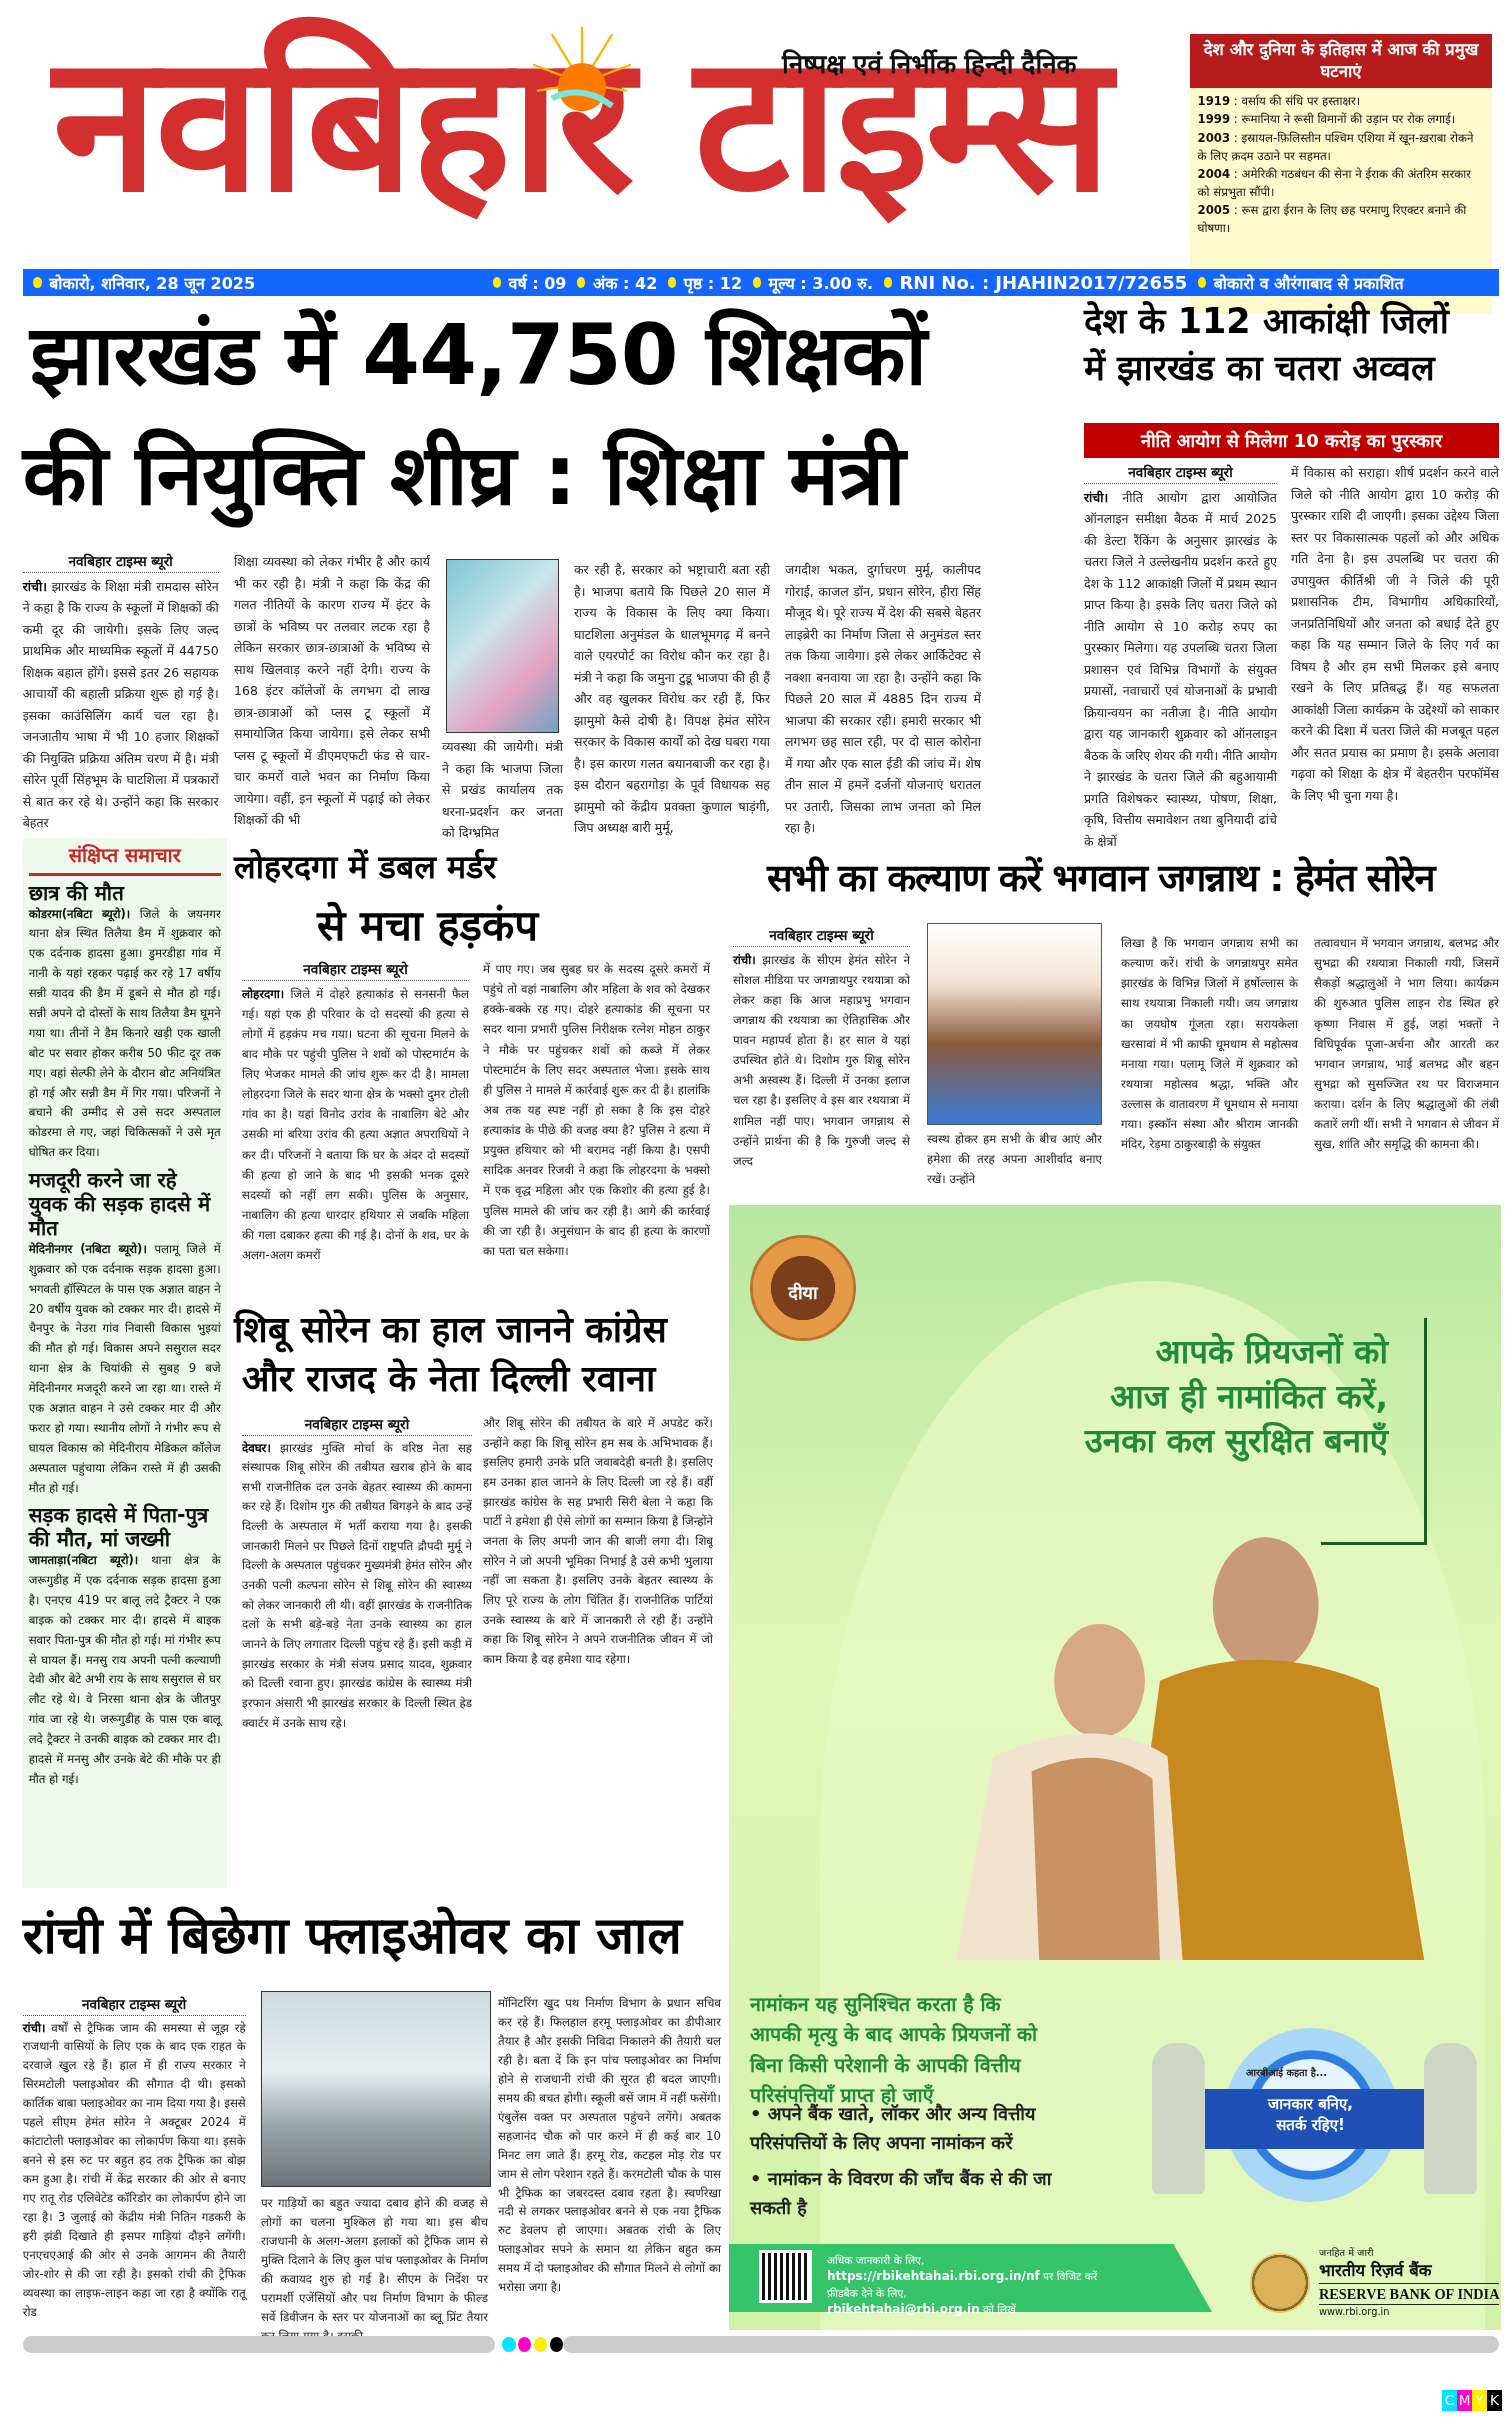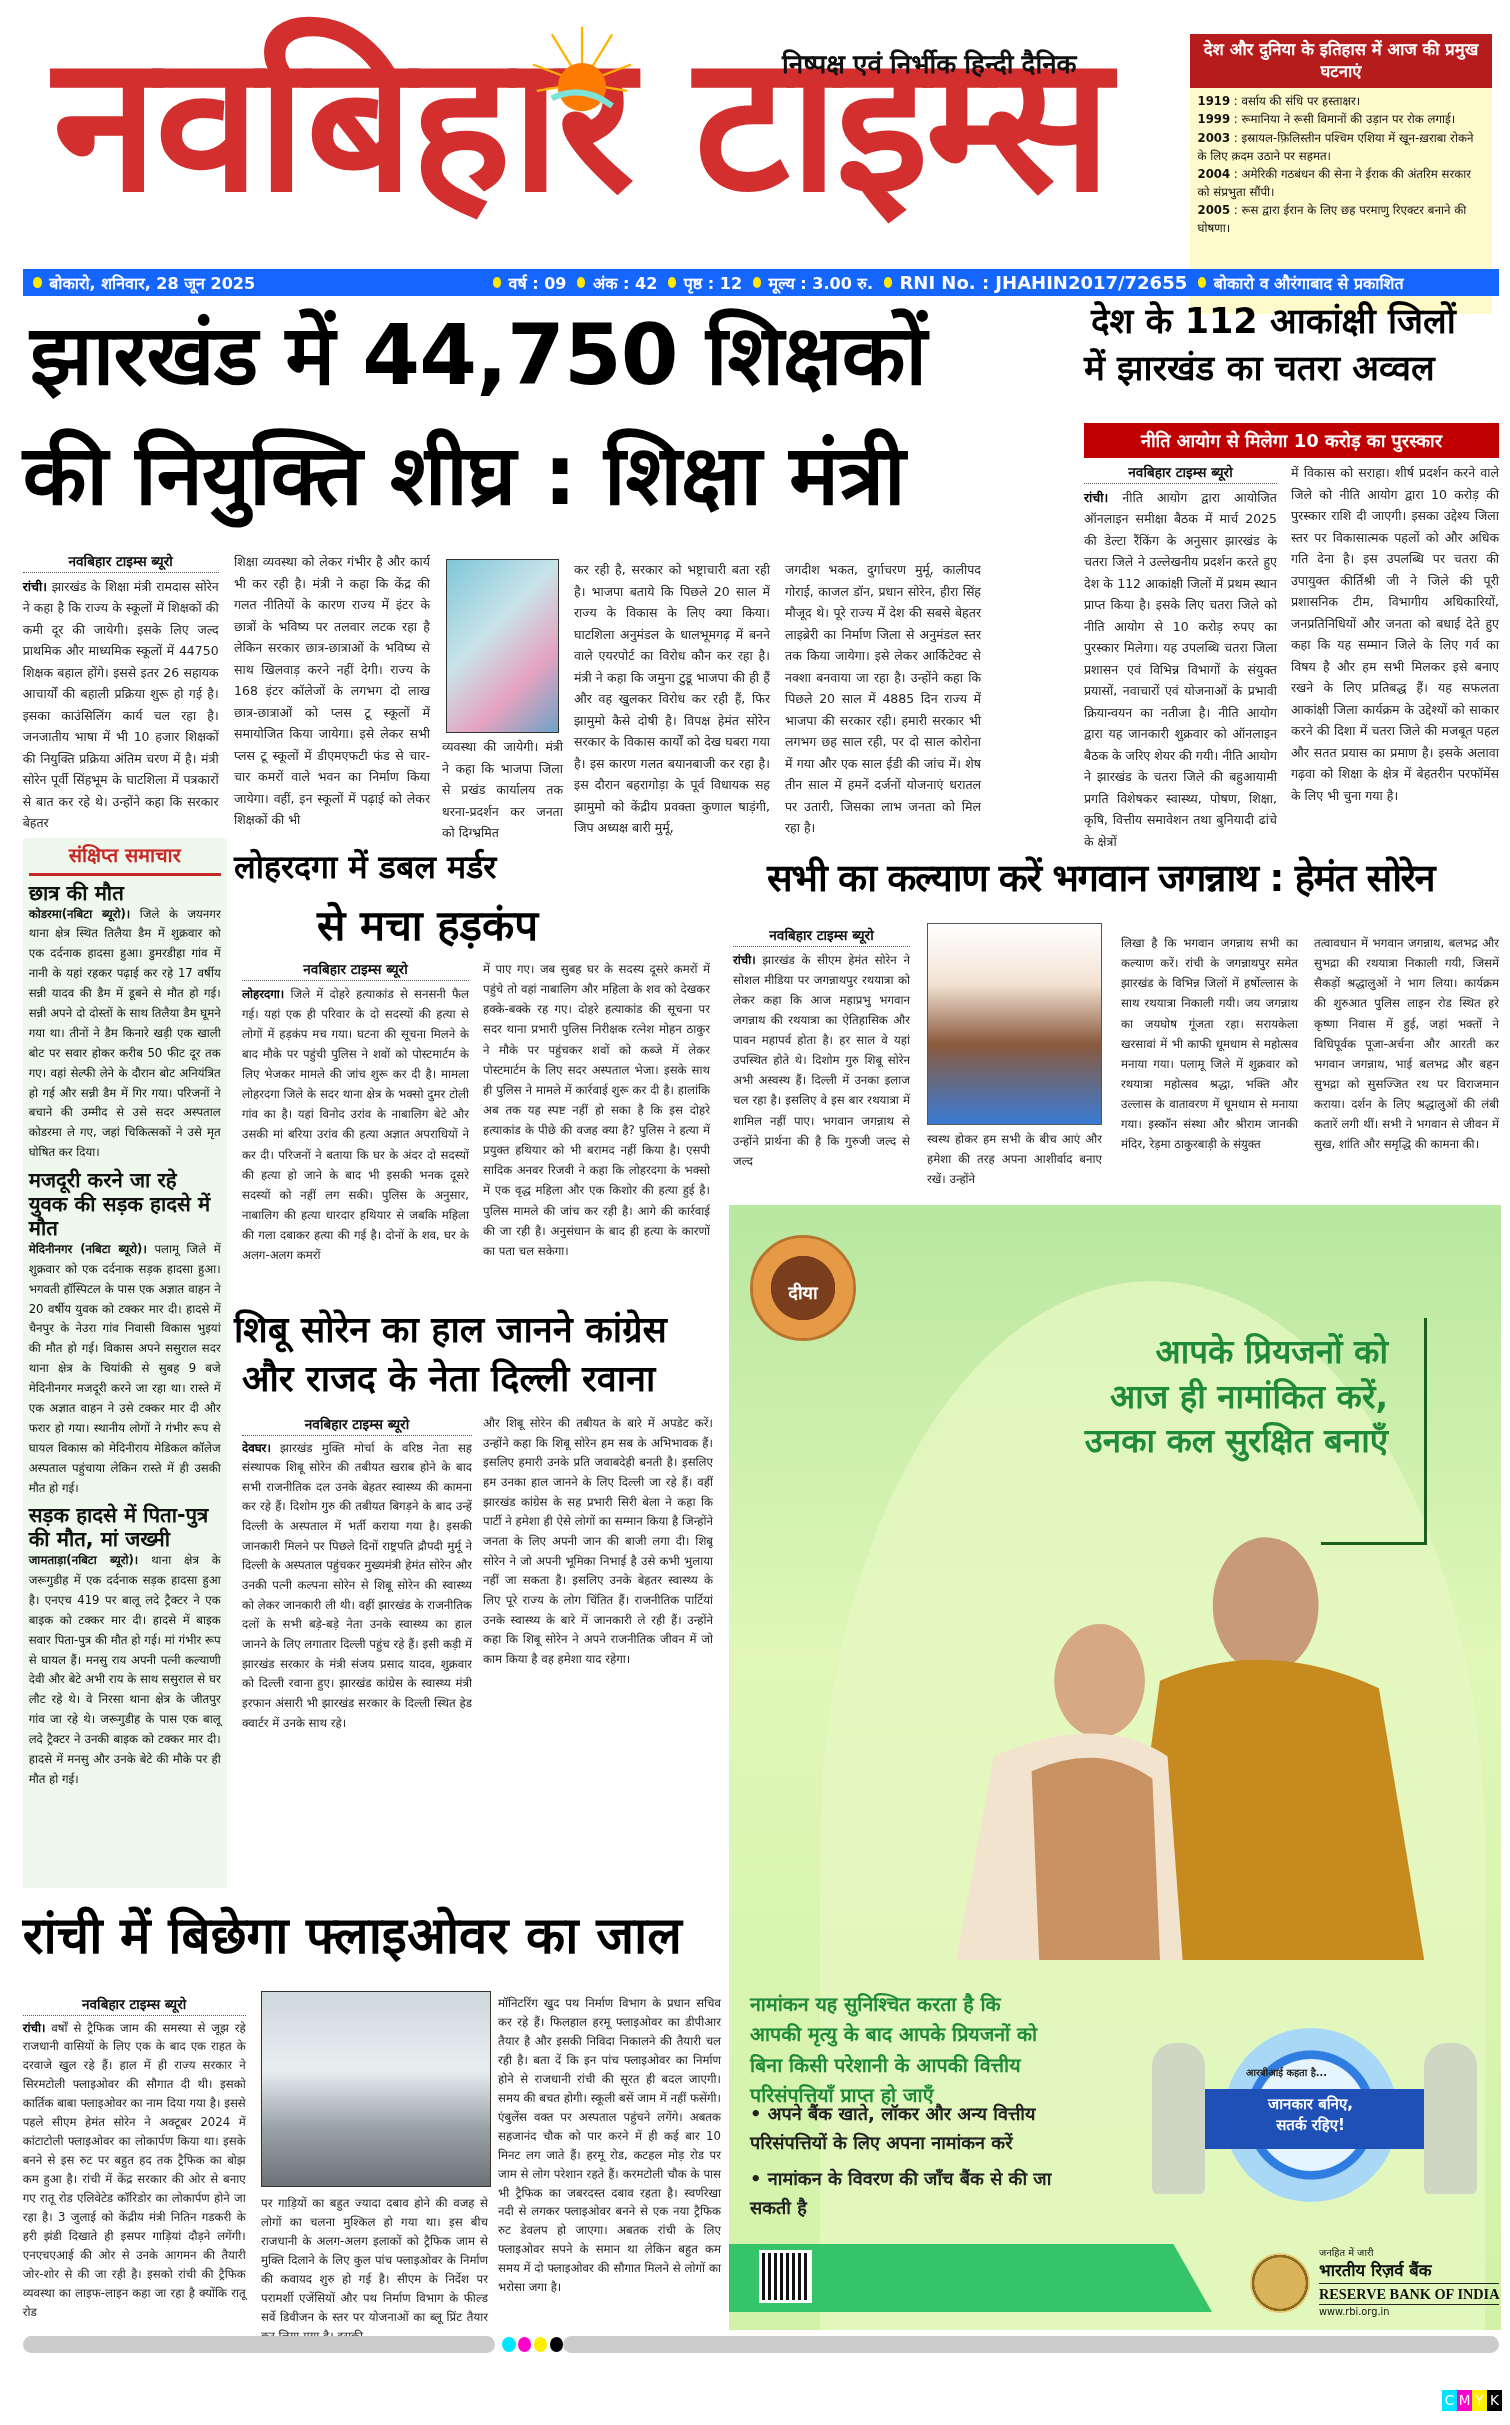--- a/index.html
+++ b/index.html
@@ -110,21 +110,21 @@
 <div class="abs" style="left:22.7px;top:551px;width:196px;">
   <div class="byline">नवबिहार टाइम्स ब्यूरो</div>
   <div class="col"><b>रांची।</b> <span>झारखंड के शिक्षा मंत्री रामदास सोरेन ने कहा है कि राज्य के स्कूलों में शिक्षकों की कमी दूर की जायेगी। इसके लिए जल्द प्राथमिक और माध्यमिक स्कूलों में 44750 शिक्षक बहाल होंगे। इससे इतर 26 सहायक आचार्यों की बहाली प्रक्रिया शुरू हो गई है। इसका काउंसिलिंग कार्य चल रहा है। जनजातीय भाषा में भी 10 हजार शिक्षकों की नियुक्ति प्रक्रिया अंतिम चरण में है। मंत्री सोरेन पूर्वी सिंहभूम के घाटशिला में पत्रकारों से बात कर रहे थे। उन्होंने कहा कि सरकार बेहतर</span></div>
 </div>
 <div class="abs col" style="left:234px;top:551px;width:196px;">शिक्षा व्यवस्था को लेकर गंभीर है और कार्य भी कर रही है। मंत्री ने कहा कि केंद्र की गलत नीतियों के कारण राज्य में इंटर के छात्रों के भविष्य पर तलवार लटक रहा है लेकिन सरकार छात्र-छात्राओं के भविष्य से साथ खिलवाड़ करने नहीं देगी। राज्य के 168 इंटर कॉलेजों के लगभग दो लाख छात्र-छात्राओं को प्लस टू स्कूलों में समायोजित किया जायेगा। इसे लेकर सभी प्लस टू स्कूलों में डीएमएफटी फंड से चार-चार कमरों वाले भवन का निर्माण किया जायेगा। वहीं, इन स्कूलों में पढ़ाई को लेकर शिक्षकों की भी</div>
 <div class="abs photo" style="left:446px;top:559px;width:113px;height:174px;"></div>
 <div class="abs col" style="left:442px;top:736px;width:121px;">व्यवस्था की जायेगी। मंत्री ने कहा कि भाजपा जिला से प्रखंड कार्यालय तक धरना-प्रदर्शन कर जनता को दिग्भ्रमित</div>
 <div class="abs col" style="left:574px;top:559px;width:196px;">कर रही है, सरकार को भष्ट्राचारी बता रही है। भाजपा बताये कि पिछले 20 साल में राज्य के विकास के लिए क्या किया। घाटशिला अनुमंडल के धालभूमगढ़ में बनने वाले एयरपोर्ट का विरोध कौन कर रहा है। मंत्री ने कहा कि जमुना टुडू भाजपा की ही हैं और वह खुलकर विरोध कर रही हैं, फिर झामुमो कैसे दोषी है। विपक्ष हेमंत सोरेन सरकार के विकास कार्यों को देख घबरा गया है। इस कारण गलत बयानबाजी कर रहा है। इस दौरान बहरागोड़ा के पूर्व विधायक सह झामुमो को केंद्रीय प्रवक्ता कुणाल षाड़ंगी, जिप अध्यक्ष बारी मुर्मू,</div>
 <div class="abs col" style="left:785px;top:559px;width:196px;">जगदीश भकत, दुर्गाचरण मुर्मू, कालीपद गोराई, काजल डॉन, प्रधान सोरेन, हीरा सिंह मौजूद थे। पूरे राज्य में देश की सबसे बेहतर लाइब्रेरी का निर्माण जिला से अनुमंडल स्तर तक किया जायेगा। इसे लेकर आर्किटेक्ट से नक्शा बनवाया जा रहा है। उन्होंने कहा कि पिछले 20 साल में 4885 दिन राज्य में भाजपा की सरकार रही। हमारी सरकार भी लगभग छह साल रही, पर दो साल कोरोना में गया और एक साल ईडी की जांच में। शेष तीन साल में हमनें दर्जनों योजनाएं धरातल पर उतारी, जिसका लाभ जनता को मिल रहा है।</div>
 
-<div class="abs hl" style="left:1084px;top:302px;font-size:35px;margin-left:7px;">देश के 112 आकांक्षी जिलों</div>
+<div class="abs hl" style="left:1084px;top:302px;font-size:35px;">देश के 112 आकांक्षी जिलों</div>
 <div class="abs hl" style="left:1084px;top:349px;font-size:35px;">में झारखंड का चतरा अव्वल</div>
 <div class="abs redband" style="left:1084px;top:423px;width:415px;height:35px;font-size:18px;line-height:35px;">नीति आयोग से मिलेगा 10 करोड़ का पुरस्कार</div>
 <div class="abs" style="left:1084px;top:462px;width:193px;">
   <div class="byline">नवबिहार टाइम्स ब्यूरो</div>
   <div class="col"><b>रांची।</b> <span>नीति आयोग द्वारा आयोजित ऑनलाइन समीक्षा बैठक में मार्च 2025 की डेल्टा रैंकिंग के अनुसार झारखंड के चतरा जिले ने उल्लेखनीय प्रदर्शन करते हुए देश के 112 आकांक्षी जिलों में प्रथम स्थान प्राप्त किया है। इसके लिए चतरा जिले को नीति आयोग से 10 करोड़ रुपए का पुरस्कार मिलेगा। यह उपलब्धि चतरा जिला प्रशासन एवं विभिन्न विभागों के संयुक्त प्रयासों, नवाचारों एवं योजनाओं के प्रभावी क्रियान्वयन का नतीजा है। नीति आयोग द्वारा यह जानकारी शुक्रवार को ऑनलाइन बैठक के जरिए शेयर की गयी। नीति आयोग ने झारखंड के चतरा जिले की बहुआयामी प्रगति विशेषकर स्वास्थ्य, पोषण, शिक्षा, कृषि, वित्तीय समावेशन तथा बुनियादी ढांचे के क्षेत्रों</span></div>
 </div>
 <div class="abs col" style="left:1291px;top:462px;width:208px;">में विकास को सराहा। शीर्ष प्रदर्शन करने वाले जिले को नीति आयोग द्वारा 10 करोड़ की पुरस्कार राशि दी जाएगी। इसका उद्देश्य जिला स्तर पर विकासात्मक पहलों को और अधिक गति देना है। इस उपलब्धि पर चतरा की उपायुक्त कीर्तिश्री जी ने जिले की पूरी प्रशासनिक टीम, विभागीय अधिकारियों, जनप्रतिनिधियों और जनता को बधाई देते हुए कहा कि यह सम्मान जिले के लिए गर्व का विषय है और हम सभी मिलकर इसे बनाए रखने के लिए प्रतिबद्ध हैं। यह सफलता आकांक्षी जिला कार्यक्रम के उद्देश्यों को साकार करने की दिशा में चतरा जिले की मजबूत पहल और सतत प्रयास का प्रमाण है। इसके अलावा गढ़वा को शिक्षा के क्षेत्र में बेहतरीन परफॉमेंस के लिए भी चुना गया है।</div>
 
 <div class="abs sidebar">
   <div style="padding:3px 6px;">
@@ -207,20 +207,26 @@
     <div class="badge-ribbon">
         <div>जानकार बनिए,</div>
         <div>सतर्क रहिए!</div>
       </div>
     <div style="position:absolute;left:0;top:30px;width:53px;height:151px;background:#cfd6c4;border-radius:22.7px 22.7px 6px 6px;"></div>
     <div style="position:absolute;left:272px;top:30px;width:53px;height:151px;background:#cfd6c4;border-radius:22.7px 22.7px 6px 6px;"></div>
   </div>
   <div class="ad-footer">
     <div class="ad-footer-green"></div>
     <div class="qr"></div>
+    <div class="ad-footer-text">
+      <div>अधिक जानकारी के लिए,</div>
+      <div><b>https://rbikehtahai.rbi.org.in/nf</b> <span>पर विजिट करें</span></div>
+      <div>फ़ीडबैक देने के लिए,</div>
+      <div><b>rbikehtahai@rbi.org.in</b> <span>को लिखें</span></div>
+    </div>
     <div class="rbi">
       <div class="rbi-seal"></div>
       <div class="rbi-text">
         <div>जनहित में जारी</div>
         <div class="hi">भारतीय रिज़र्व बैंक</div>
         <div class="en">RESERVE BANK OF INDIA</div>
         <div>www.rbi.org.in</div>
       </div>
     </div>
   </div>

